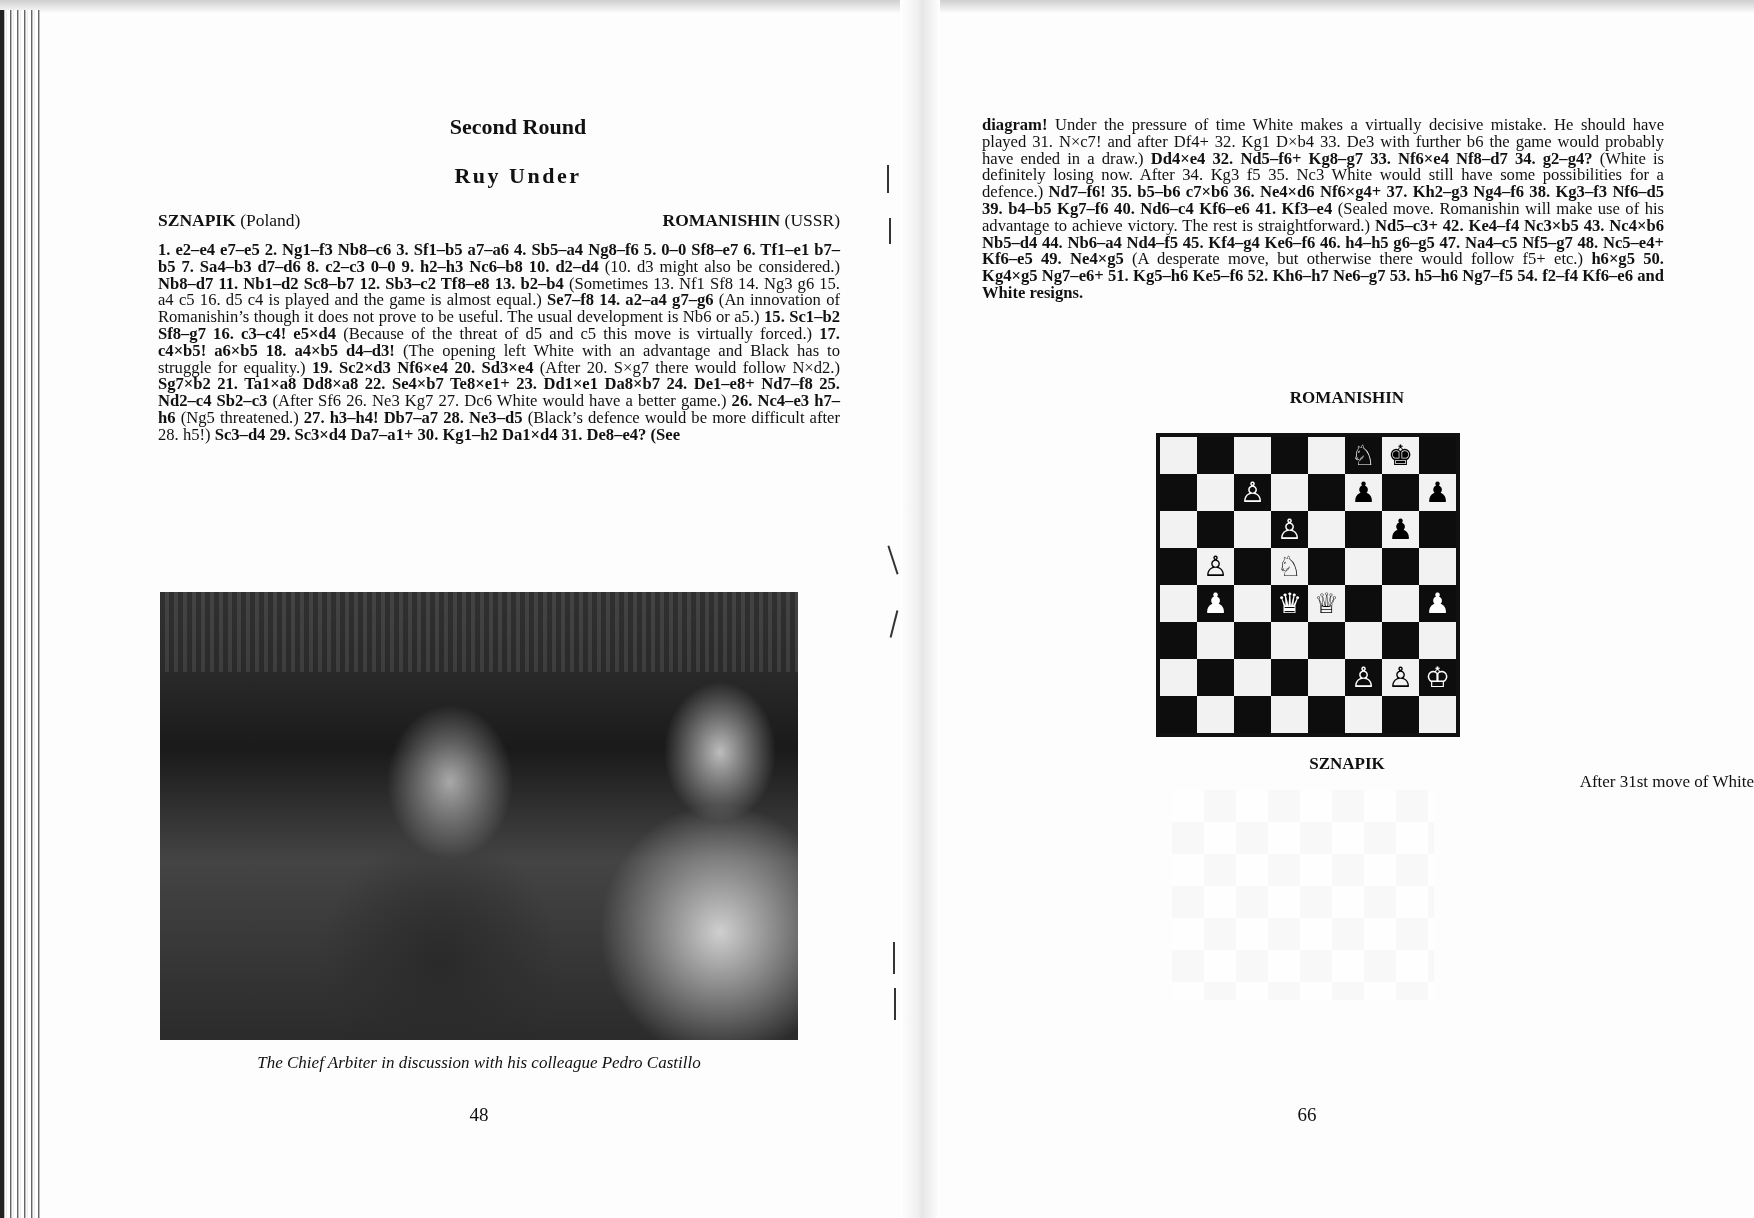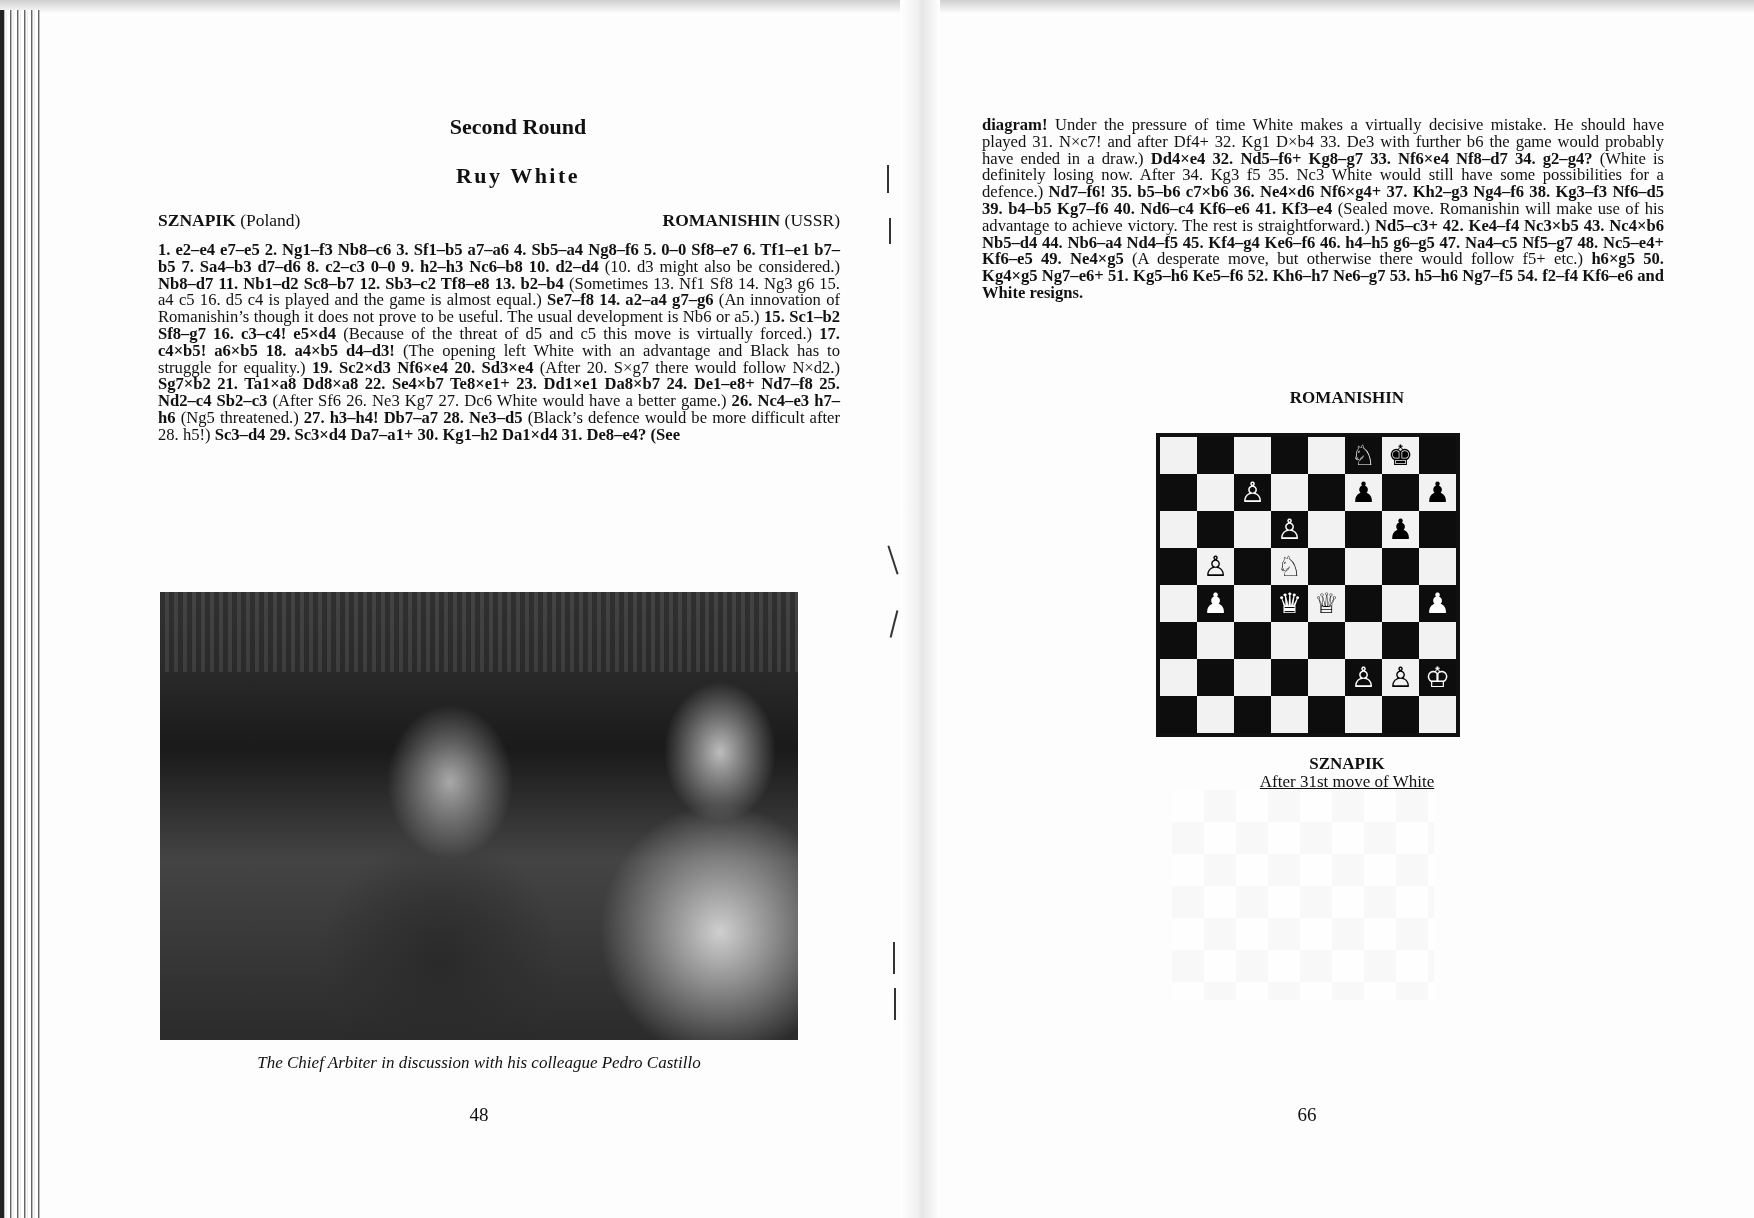--- a/index.html
+++ b/index.html
@@ -45,41 +45,41 @@
   .diagram-top { position:absolute; left:0; width:814px; top:388px; text-align:center; font-weight:bold; font-size:17px; }
   .board { position:absolute; left:216px; top:433px; width:296px; height:296px; border:4px solid #111;
            display:grid; grid-template-columns:repeat(8, 1fr); grid-template-rows:repeat(8, 1fr); background:#111; }
   .sq { display:flex; align-items:center; justify-content:center; font-size:28px; line-height:1; font-family:"DejaVu Sans", sans-serif; }
   .sq.light { background:#f2f2f2; }
   .sq.dark { background:#0d0d0d; }
   .sq.dark .piece { color:#fff; }
   .sq.light .piece { color:#000; }
   .piece.w { -webkit-text-stroke:0; }
   .diagram-bottom { position:absolute; left:0; width:814px; top:754px; text-align:center; font-weight:bold; font-size:17px; }
-  .diagram-caption { position:absolute; left:0; width:814px; top:772px; text-align:center; font-size:17px;text-decoration:underline; }
+  .diagram-caption { position:absolute; left:0; width:814px; top:772px; text-align:right; font-size:17px; }
   .ghost { position:absolute; left:232px; top:790px; width:262px; height:210px;
            background:repeating-conic-gradient(#f6f6f6 0 25%, #ffffff 0 50%) 0 0/64px 64px; opacity:.7; }
 </style>
 </head>
 <body>
 
 <div class="spread">
   <div class="top-shadow"></div>
   <div class="page-edges"></div>
   <div class="gutter"></div>
   <div class="gutter-mark" style="left:887px;top:165px;height:28px;"></div>
   <div class="gutter-mark" style="left:889px;top:218px;height:26px;"></div>
   <div class="gutter-mark" style="left:892px;top:545px;height:30px;transform:rotate(-18deg);"></div>
   <div class="gutter-mark" style="left:893px;top:610px;height:28px;transform:rotate(14deg);"></div>
   <div class="gutter-mark" style="left:893px;top:942px;height:32px;"></div>
   <div class="gutter-mark" style="left:894px;top:988px;height:32px;"></div>
 
   <div class="page left-page">
     <div class="heading round-title">Second Round</div>
-    <div class="heading opening-title">Ruy White</div>
+    <div class="heading opening-title">Ruy Under</div>
     <div class="players">
       <span><b>SZNAPIK</b> <span>(Poland)</span></span>
       <span><b>ROMANISHIN</b> <span>(USSR)</span></span>
     </div>
     <div class="body-text left-text" id="left-text"><span class="mv">1. e2–e4 e7–e5 2. Ng1–f3 Nb8–c6 3. Sf1–b5 a7–a6 4. Sb5–a4 Ng8–f6 5. 0–0 Sf8–e7 6. Tf1–e1 b7–b5 7. Sa4–b3 d7–d6 8. c2–c3 0–0 9. h2–h3 Nc6–b8 10. d2–d4 </span><span class="cm">(10. d3 might also be considered.) </span><span class="mv">Nb8–d7 11. Nb1–d2 Sc8–b7 12. Sb3–c2 Tf8–e8 13. b2–b4 </span><span class="cm">(Sometimes 13. Nf1 Sf8 14. Ng3 g6 15. a4 c5 16. d5 c4 is played and the game is almost equal.) </span><span class="mv">Se7–f8 14. a2–a4 g7–g6 </span><span class="cm">(An innovation of Romanishin’s though it does not prove to be useful. The usual development is Nb6 or a5.) </span><span class="mv">15. Sc1–b2 Sf8–g7 16. c3–c4! e5×d4 </span><span class="cm">(Because of the threat of d5 and c5 this move is virtually forced.) </span><span class="mv">17. c4×b5! a6×b5 18. a4×b5 d4–d3! </span><span class="cm">(The opening left White with an advantage and Black has to struggle for equality.) </span><span class="mv">19. Sc2×d3 Nf6×e4 20. Sd3×e4 </span><span class="cm">(After 20. S×g7 there would follow N×d2.) </span><span class="mv">Sg7×b2 21. Ta1×a8 Dd8×a8 22. Se4×b7 Te8×e1+ 23. Dd1×e1 Da8×b7 24. De1–e8+ Nd7–f8 25. Nd2–c4 Sb2–c3 </span><span class="cm">(After Sf6 26. Ne3 Kg7 27. Dc6 White would have a better game.) </span><span class="mv">26. Nc4–e3 h7–h6 </span><span class="cm">(Ng5 threatened.) </span><span class="mv">27. h3–h4! Db7–a7 28. Ne3–d5 </span><span class="cm">(Black’s defence would be more difficult after 28. h5!) </span><span class="mv">Sc3–d4 29. Sc3×d4 Da7–a1+ 30. Kg1–h2 Da1×d4 31. De8–e4? (See</span></div>
     <div class="photo">
         <div class="stripes"></div>
       </div>
     <div class="caption">The Chief Arbiter in discussion with his colleague Pedro Castillo</div>
     <div class="page-number pn-left">48</div>

